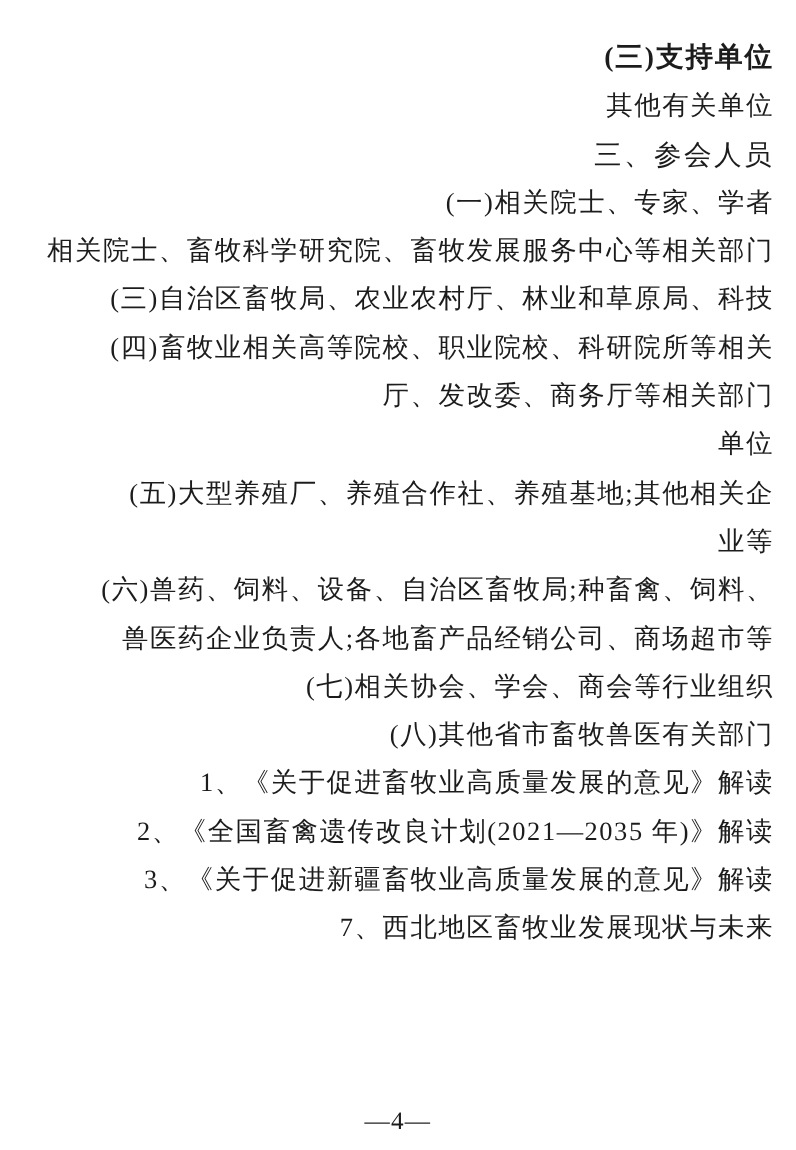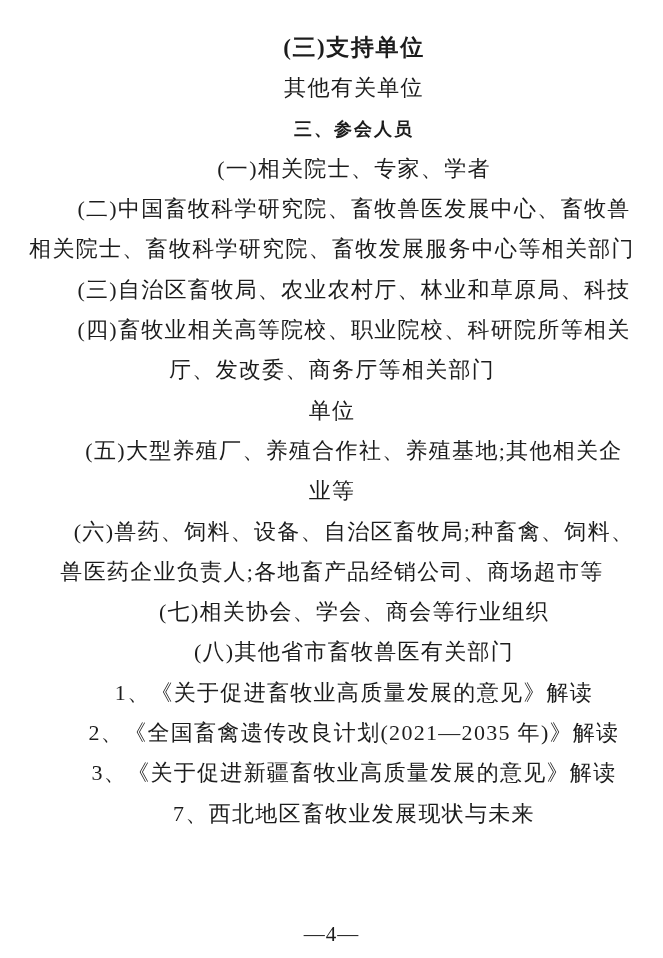--- a/index.html
+++ b/index.html
@@ -22,32 +22,32 @@
     left: 19px;
     top: 28px;
     width: 626px;
   }
   .line {
     height: 40.3px;
     line-height: 40.3px;
     font-size: 22px;
     letter-spacing: 1.3px;
     white-space: nowrap;
-    text-align: center;
+    text-align: right;
   }
   .indent { padding-left: 44px; }
   .heading-kai {
     font-size: 23px;
     font-weight: 700;
     letter-spacing: 1.6px;
     font-family: "Liberation Serif", "DejaVu Serif", serif;
   }
   .heading-hei {
-    font-size: 18px;
-    font-weight: 700;
+    font-size: 23px;
+    font-weight: 400;
     letter-spacing: 2px;
     font-family: "Liberation Sans", "DejaVu Sans", sans-serif;
   }
   .footer {
     position: absolute;
     top: 914px;
     left: 0;
     width: 663px;
     height: 40px;
     line-height: 40px;
@@ -64,21 +64,20 @@
   <div class="content">
 
     <div class="line heading-kai indent">(三)支持单位</div>
 
     <div class="line indent">其他有关单位</div>
 
     <div class="line heading-hei indent">三、参会人员</div>
 
     <div class="line indent">(一)相关院士、专家、学者</div>
 
-    <div class="line indent">(二)中国畜牧科学研究院、畜牧兽医发展中心、畜牧兽</div>
     <div class="line">相关院士、畜牧科学研究院、畜牧发展服务中心等相关部门</div>
 
     <div class="line indent">(三)自治区畜牧局、农业农村厅、林业和草原局、科技</div>
     <div class="line indent">(四)畜牧业相关高等院校、职业院校、科研院所等相关</div>
 
     <div class="line">厅、发改委、商务厅等相关部门</div>
     <div class="line">单位</div>
 
     <div class="line indent">(五)大型养殖厂、养殖合作社、养殖基地;其他相关企</div>
     <div class="line">业等</div>

